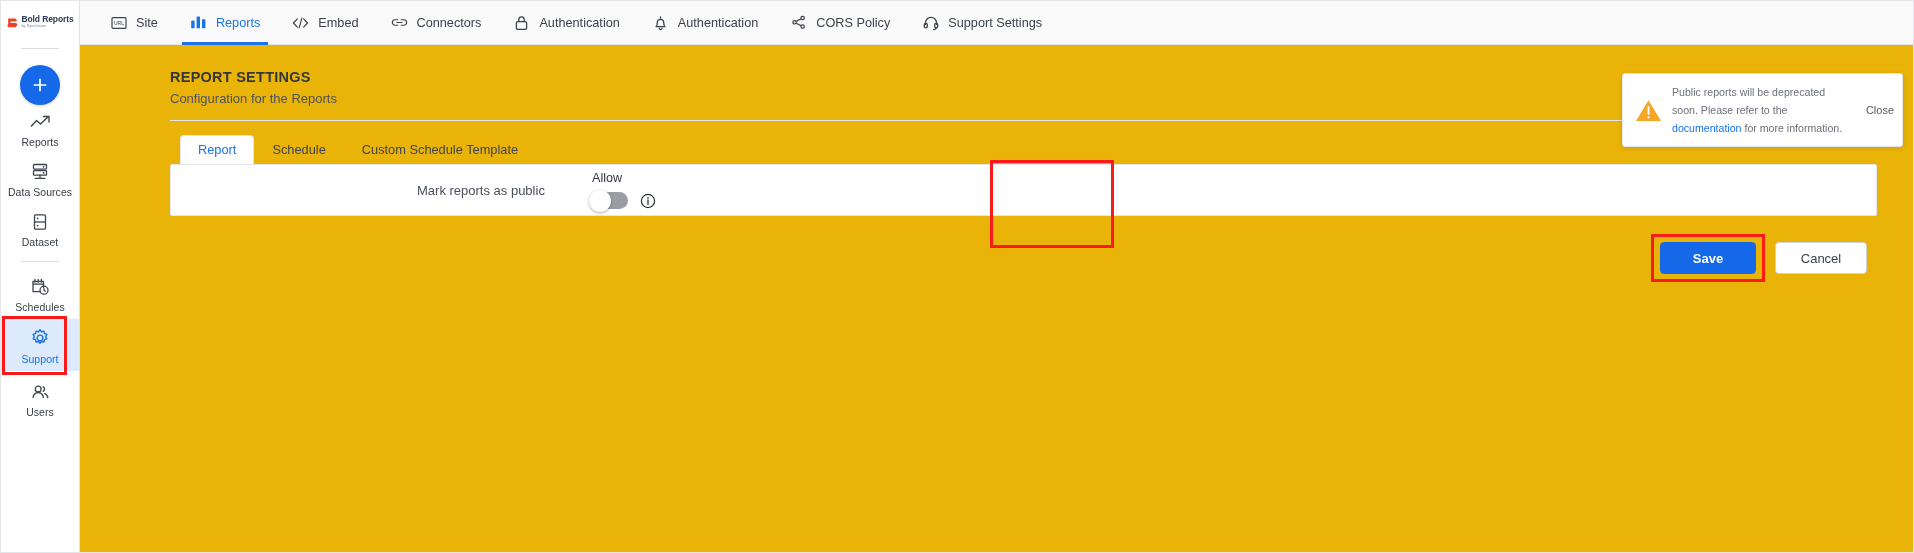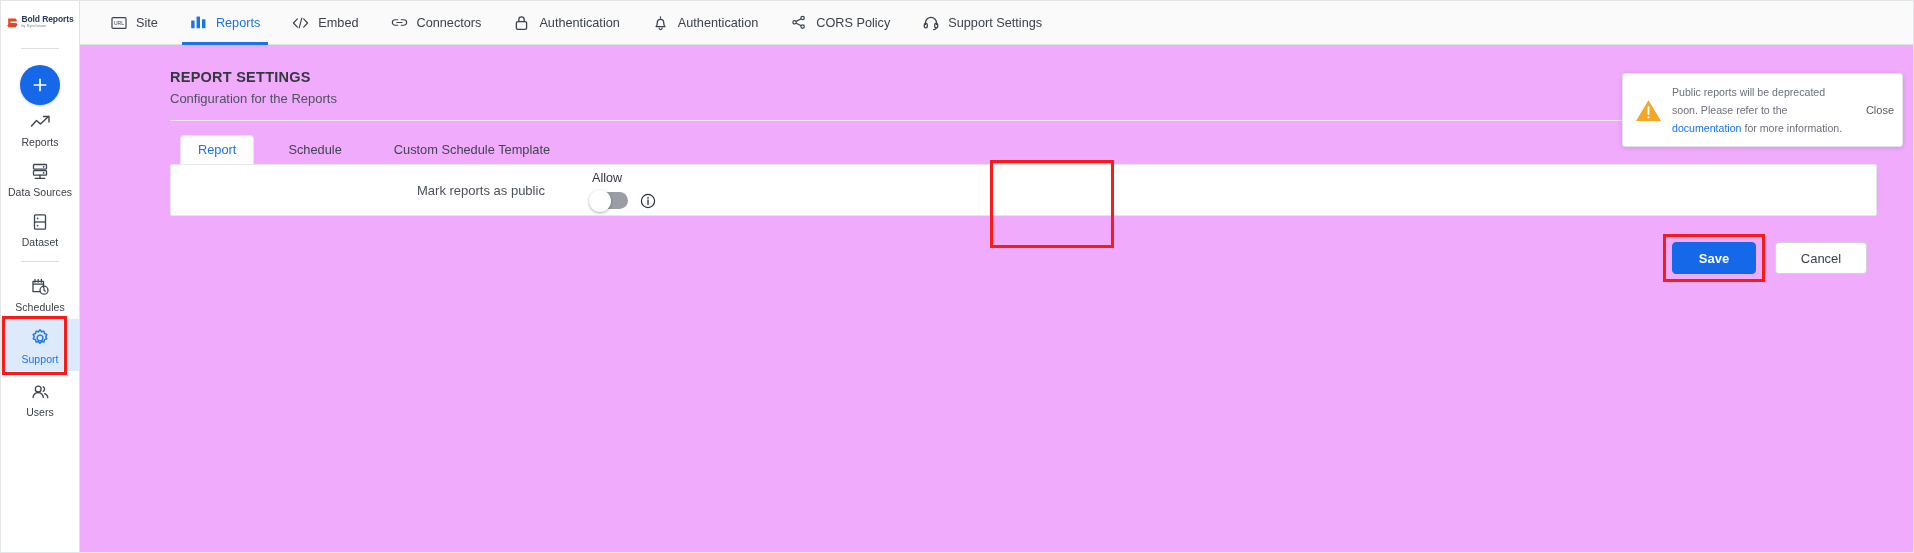--- a/index.html
+++ b/index.html
@@ -103,21 +103,21 @@
     position: absolute;
     left: 1px; top: -3px; right: 12px; bottom: -4px;
     border: 3px solid #f81b19;
     pointer-events: none;
   }
 
   
   .main {
     flex: 1 1 auto;
     position: relative;
-    background: #f0abfc;
+    background: #eab308;
     display: flex;
     flex-direction: column;
     min-width: 0;
   }
 
   
   .topnav {
     height: 44px;
     flex: 0 0 44px;
     background: #fafafa;
@@ -174,21 +174,20 @@
     height: 1px;
     background: #e4e6e9;
   }
 
   
   .tabs {
     display: flex;
     align-items: flex-end;
     margin: 14px 0 0 70px;
     height: 29px;
-    gap: 16px;
   }
   .tab {
     font-size: 12.8px;
     color: #3f454e;
     padding: 7px 17px 7px 17px;
     cursor: pointer;
     border: 1px solid transparent;
     border-radius: 4px 4px 0 0;
     height: 29px;
     line-height: 14px;
@@ -273,21 +272,21 @@
     padding-right: 10px;
     position: relative;
   }
   .btn {
     font-size: 13px;
     border-radius: 4px;
     cursor: pointer;
     display: flex; align-items: center; justify-content: center;
   }
   .btn-save {
-    width: 84px; height: 32px;
+    width: 96px; height: 32px;
     background: #1568e8;
     color: #ffffff;
     border: 1px solid #1568e8;
     font-weight: bold;
   }
   .btn-cancel {
     width: 92px; height: 32px;
     background: #ffffff;
     color: #3a4049;
     border: 1px solid #cfd3d8;

